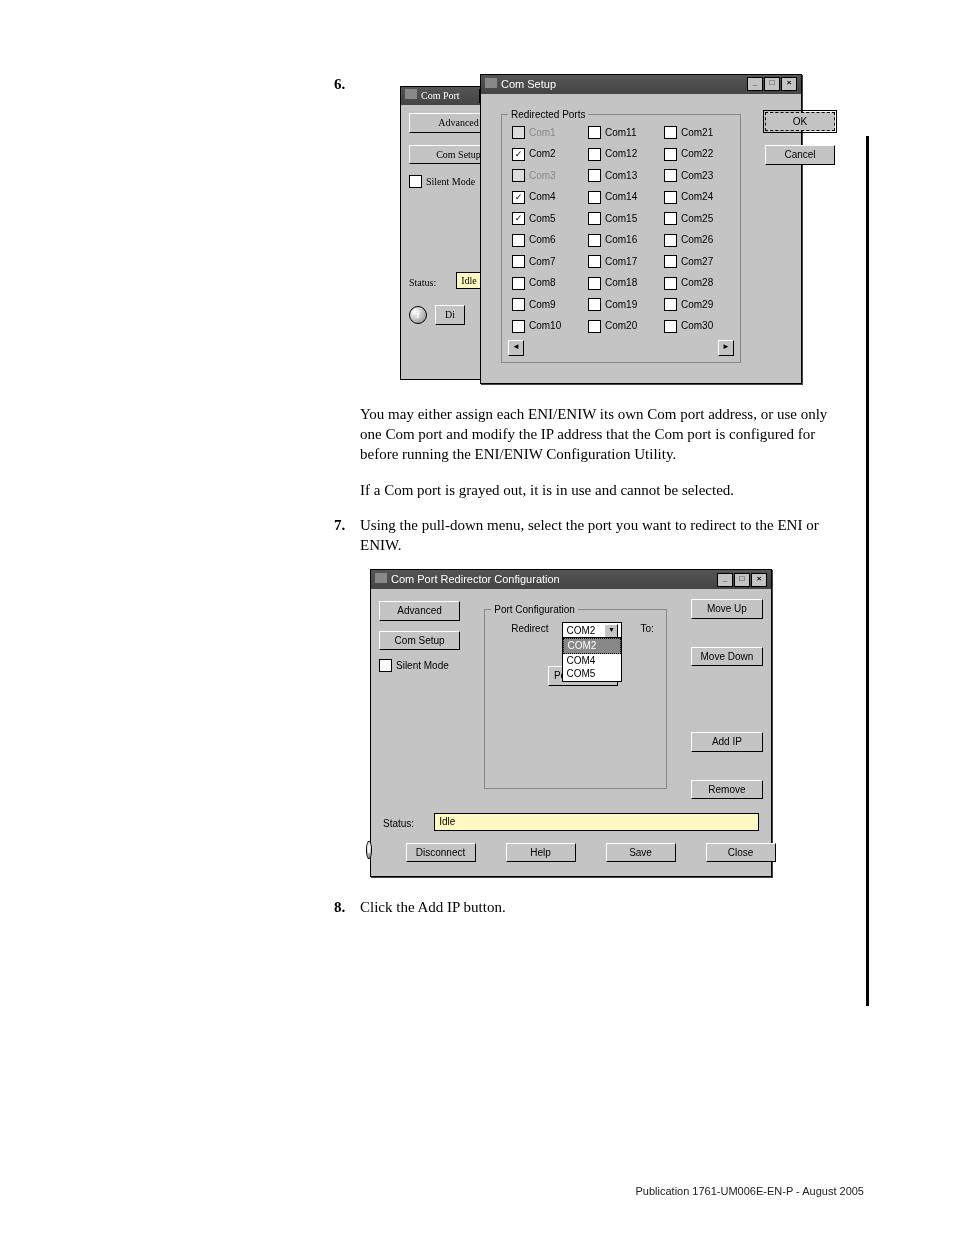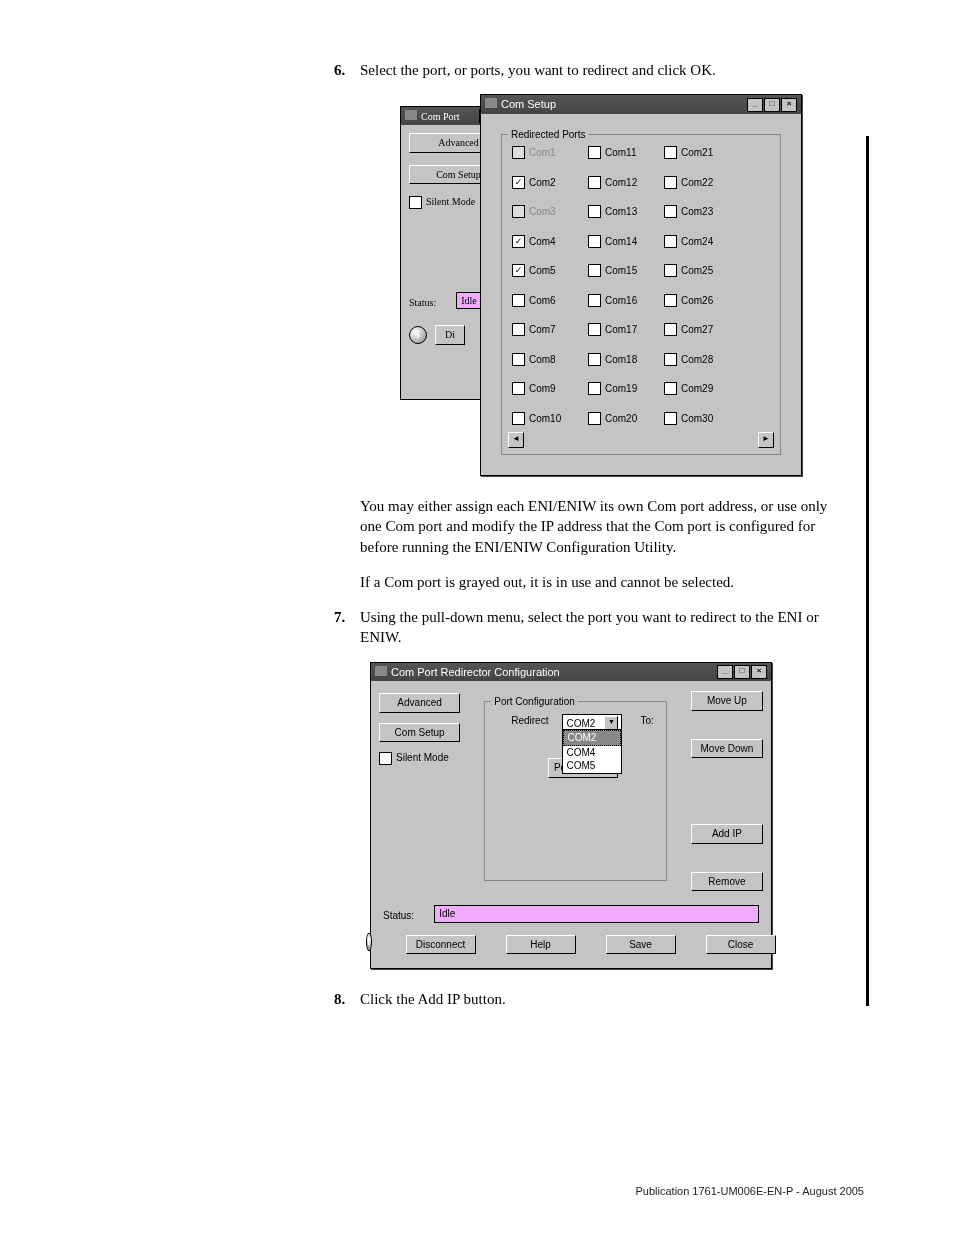--- a/index.html
+++ b/index.html
@@ -123,31 +123,31 @@
   .group {
     border: 1px solid #888; padding: 6px; margin: 14px;
     position: relative;
   }
   .group > .glabel {
     position: absolute; top: -7px; left: 6px; background: #c4c4c4;
     padding: 0 3px; font-size: 10px;
   }
   .portgrid {
     display: grid; grid-template-columns: repeat(3, 66px);
-    gap: 14px 10px; padding: 4px 4px 4px 4px;
+    gap: 6px 10px; padding: 4px 4px 4px 4px;
   }
   .portgrid .dis { color: #888; }
   .sbar { display:flex; justify-content: space-between; padding: 2px 0 0 0; }
   .sarrow {
     width: 14px; height: 14px; background: #c4c4c4;
     border: 1px solid #000; border-top-color:#fff; border-left-color:#fff;
     font-size: 8px; text-align:center; line-height:12px;
   }
   .statusrow { display:flex; align-items:flex-end; gap:20px; font-size:10px; margin-top: 6px;}
-  .statusbox { background:#f0abfc; border:1px solid #000; padding:1px 4px; min-width:28px; font-size:10px;}
+  .statusbox { background:#fef9c3; border:1px solid #000; padding:1px 4px; min-width:28px; font-size:10px;}
   .infoicon {
     width:16px; height:16px; border-radius:50%;
     background: radial-gradient(circle at 30% 30%, #fff, #888);
     border:1px solid #000; color:#fff; font-weight:bold; font-style: italic;
     font-family: Georgia; text-align:center; line-height:15px; font-size:11px;
     display:inline-block; margin-right:4px;
   }
 
   
   .fig2 { width: 400px; margin-left: 10px; }
@@ -171,21 +171,20 @@
 <body>
 
 <div class="page">
 
   <div class="right-margin-bar"></div>
 
   <div class="body-col">
 
     <div class="step">
       <span class="num">6.</span>
-      <span>Select the port, or ports, you want to redirect and click OK.</span>
     </div>
 
     <div class="fig1">
       <div class="behind">
         <div class="titlebar">
           <span><span class="ticon"></span><span>Com Port</span></span>
           <span class="tbtns">
             <span class="wbtn">□</span>
             <span class="wbtn">×</span>
           </span>
@@ -340,20 +339,24 @@
                 </label>
                 <label class="chklabel">
                   <span class="chk"></span>
                   <span>Com30</span>
                 </label>
               </div>
             <div class="sbar">
               <span class="sarrow">◄</span>
               <span class="sarrow">►</span>
             </div>
+          </div>
+          <div style="display:flex; flex-direction:column; gap:10px; padding:10px 4px;">
+            <span class="btn ok">OK</span>
+            <span class="btn">Cancel</span>
           </div>
         </div>
       </div>
     </div>
 
     <p>You may either assign each ENI/ENIW its own Com port address, or use only one Com port and modify the IP address that the Com port is configured for before running the ENI/ENIW Configuration Utility.</p>
     <p>If a Com port is grayed out, it is in use and cannot be selected.</p>
 
     <div class="step">
       <span class="num">7.</span>

